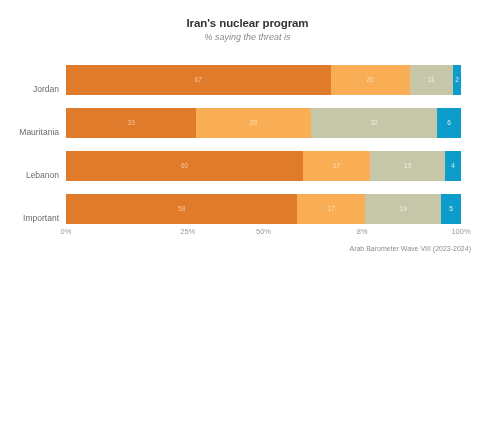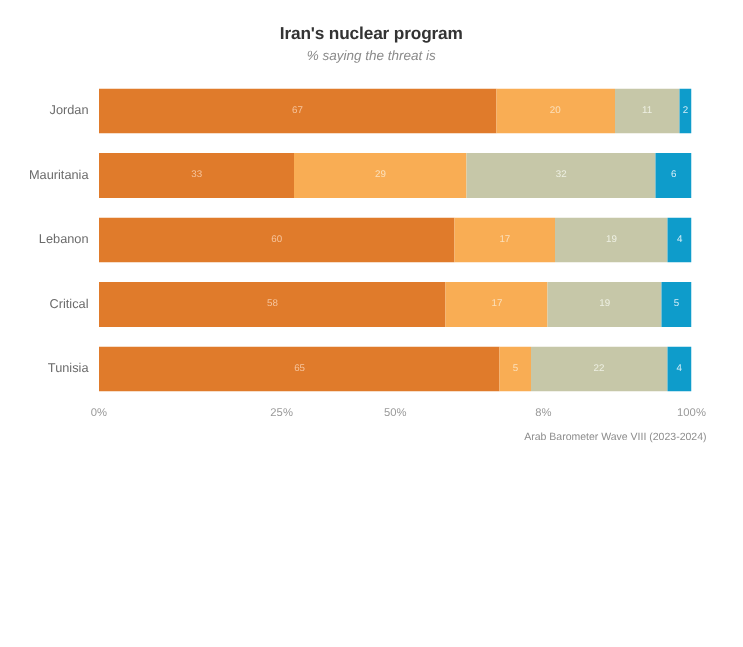--- a/index.html
+++ b/index.html
@@ -74,21 +74,21 @@
   
   .plot-wrap {
     position: relative;
     margin-top: 9px;
   }
   .rows {
     position: relative;
   }
   .row {
     display: flex;
-    align-items: center;
+    align-items: flex-end;
     height: 43px;
   }
   .row-label {
     width: 66px;
     flex: 0 0 66px;
     text-align: right;
     padding-right: 7px;
     box-sizing: border-box;
     font-size: 8.5px;
     color: #6b6b6b;
@@ -204,50 +204,33 @@
             </div>
             <div class="seg notimportant" style="background: rgb(198, 199, 168); width: 19%;">
               <span class="seg-label">19</span>
             </div>
             <div class="seg dk" style="background: rgb(14, 156, 203); width: 4%;">
               <span class="seg-label">4</span>
             </div>
           </div>
         </div>
         <div class="row">
-          <div class="row-label">Critical</div>
+          <div class="row-label">Important</div>
           <div class="bar">
             <div class="seg critical" style="background: rgb(224, 123, 43); width: 58.5859%;">
               <span class="seg-label">58</span>
             </div>
             <div class="seg important" style="background: rgb(249, 173, 84); width: 17.1717%;">
               <span class="seg-label">17</span>
             </div>
             <div class="seg notimportant" style="background: rgb(198, 199, 168); width: 19.1919%;">
               <span class="seg-label">19</span>
             </div>
             <div class="seg dk" style="background: rgb(14, 156, 203); width: 5.05051%;">
               <span class="seg-label">5</span>
-            </div>
-          </div>
-        </div>
-        <div class="row">
-          <div class="row-label">Tunisia</div>
-          <div class="bar">
-            <div class="seg critical" style="background: rgb(224, 123, 43); width: 67.7083%;">
-              <span class="seg-label">65</span>
-            </div>
-            <div class="seg important" style="background: rgb(249, 173, 84); width: 5.20833%;">
-              <span class="seg-label">5</span>
-            </div>
-            <div class="seg notimportant" style="background: rgb(198, 199, 168); width: 22.9167%;">
-              <span class="seg-label">22</span>
-            </div>
-            <div class="seg dk" style="background: rgb(14, 156, 203); width: 4.16667%;">
-              <span class="seg-label">4</span>
             </div>
           </div>
         </div>
       </div>
     <div class="xaxis" id="xaxis">
         <span class="xtick" style="left: 0%;">0%</span>
         <span class="xtick" style="left: 25%; margin-left: 23px;">25%</span>
         <span class="xtick" style="left: 50%;">50%</span>
         <span class="xtick" style="left: 75%;">8%</span>
         <span class="xtick" style="left: 100%;">100%</span>

